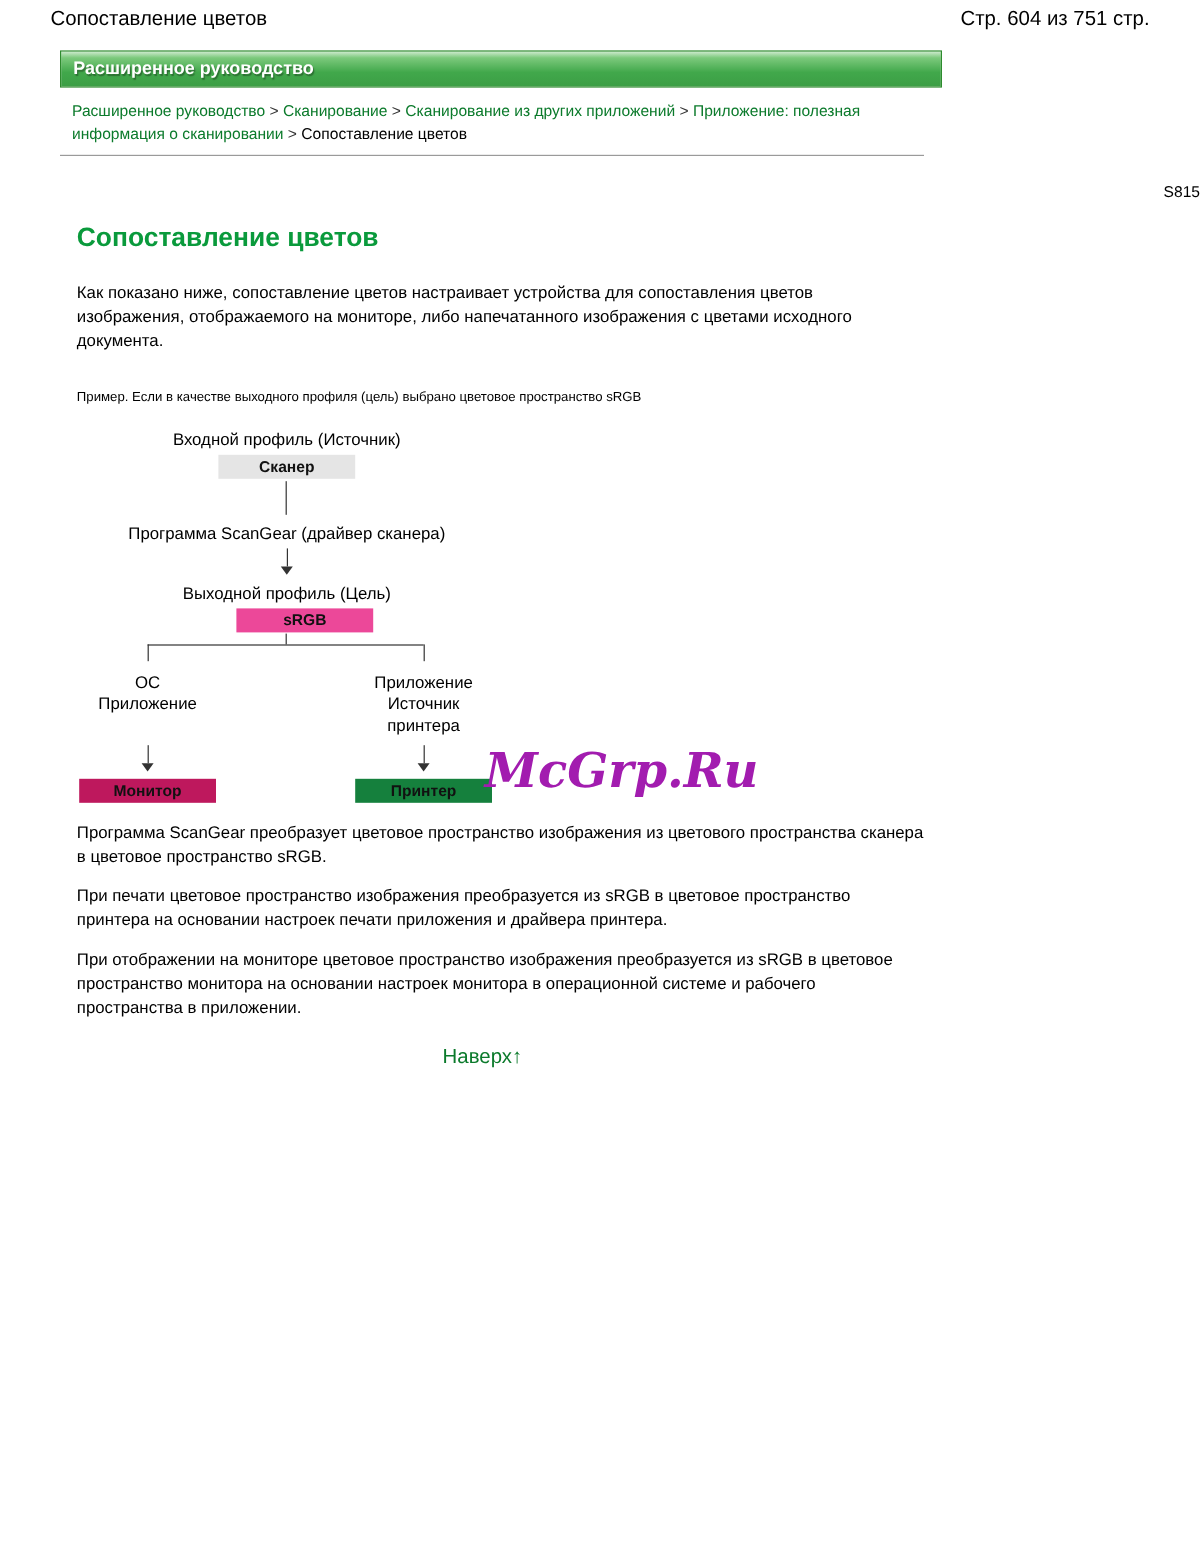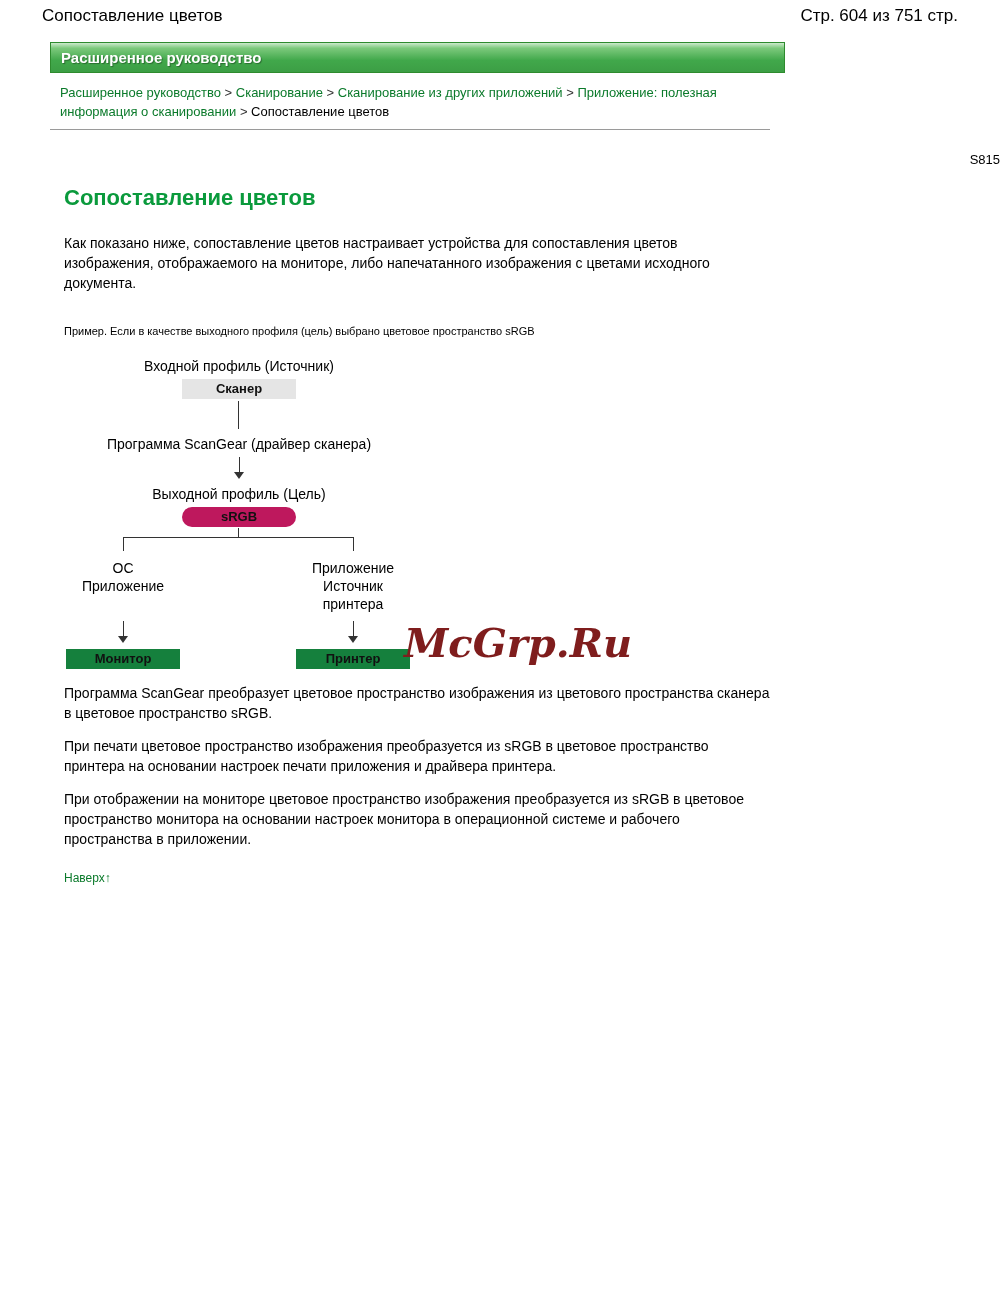--- a/index.html
+++ b/index.html
@@ -137,23 +137,23 @@
   }
 
   
   .body-paragraphs { margin: 6px 0 0 64px; max-width: 706px; }
   .para { font-size: 14px; line-height: 20px; margin-bottom: 13px; }
 
   
   .back-top-row {
     margin: 22px 0 0 64px;
     width: 706px;
-    text-align: left;
+    text-align: center;
     padding-right: 30px;
-    font-size: 12px;
+    font-size: 17px;
   }
   .back-top-link { color: #0b7a2b; text-decoration: none; cursor: pointer; }
 </style>
 </head>
 <body>
 
 <div class="top-header">
   <span>Сопоставление цветов</span>
   <span>Стр. 604 из 751 стр.</span>
 </div>
@@ -178,21 +178,21 @@
   <div class="vline" style="left:174px; top:46px; height:28px;"></div>
 
   <div class="d-label" style="left:175px; top:80px;">Программа ScanGear (драйвер сканера)</div>
 
   <div class="arrow" style="left:175px; top:102px;">
     <div class="shaft" style="height:15px;"></div>
     <div class="head"></div>
   </div>
 
   <div class="d-label" style="left:175px; top:130px;">Выходной профиль (Цель)</div>
-  <div class="d-box" style="left: 118px; top: 152px; background: #be185d; border-radius: 10px;">sRGB</div>
+  <div class="d-box" style="left: 133px; top: 152px; background: #ec4899;">sRGB</div>
 
   <div class="vline" style="left:174px; top:173px; height:9px;"></div>
   <div class="hline" style="left:59px; top:182px; width:230px;"></div>
   <div class="vline" style="left:59px; top:182px; height:14px;"></div>
   <div class="vline" style="left:289px; top:182px; height:14px;"></div>
 
   <div class="d-label" style="left:59px; top:204px;">
     <div>ОС</div>
     <div>Приложение</div>
   </div>
@@ -205,24 +205,24 @@
 
   <div class="arrow" style="left:59px; top:266px;">
     <div class="shaft" style="height:15px;"></div>
     <div class="head"></div>
   </div>
   <div class="arrow" style="left:289px; top:266px;">
     <div class="shaft" style="height:15px;"></div>
     <div class="head"></div>
   </div>
 
-  <div class="d-box" style="left: 2px; top: 294px; background: #15803d;">Монитор</div>
+  <div class="d-box" style="left: 2px; top: 294px; background: #be185d;">Монитор</div>
   <div class="d-box" style="left: 232px; top: 294px; background: #15803d;">Принтер</div>
 
-  <div class="watermark" style="color: #7f1d1d;">McGrp.Ru</div>
+  <div class="watermark" style="color: #a21caf;">McGrp.Ru</div>
 </div>
 
 <div class="body-paragraphs">
     <p class="para">Программа ScanGear преобразует цветовое пространство изображения из цветового пространства сканера в цветовое пространство sRGB.</p>
     <p class="para">При печати цветовое пространство изображения преобразуется из sRGB в цветовое пространство принтера на основании настроек печати приложения и драйвера принтера.</p>
     <p class="para">При отображении на мониторе цветовое пространство изображения преобразуется из sRGB в цветовое пространство монитора на основании настроек монитора в операционной системе и рабочего пространства в приложении.</p>
   </div>
 
 <div class="back-top-row">
   <a class="back-top-link" href="#"><span>Наверх</span><span>↑</span></a>

